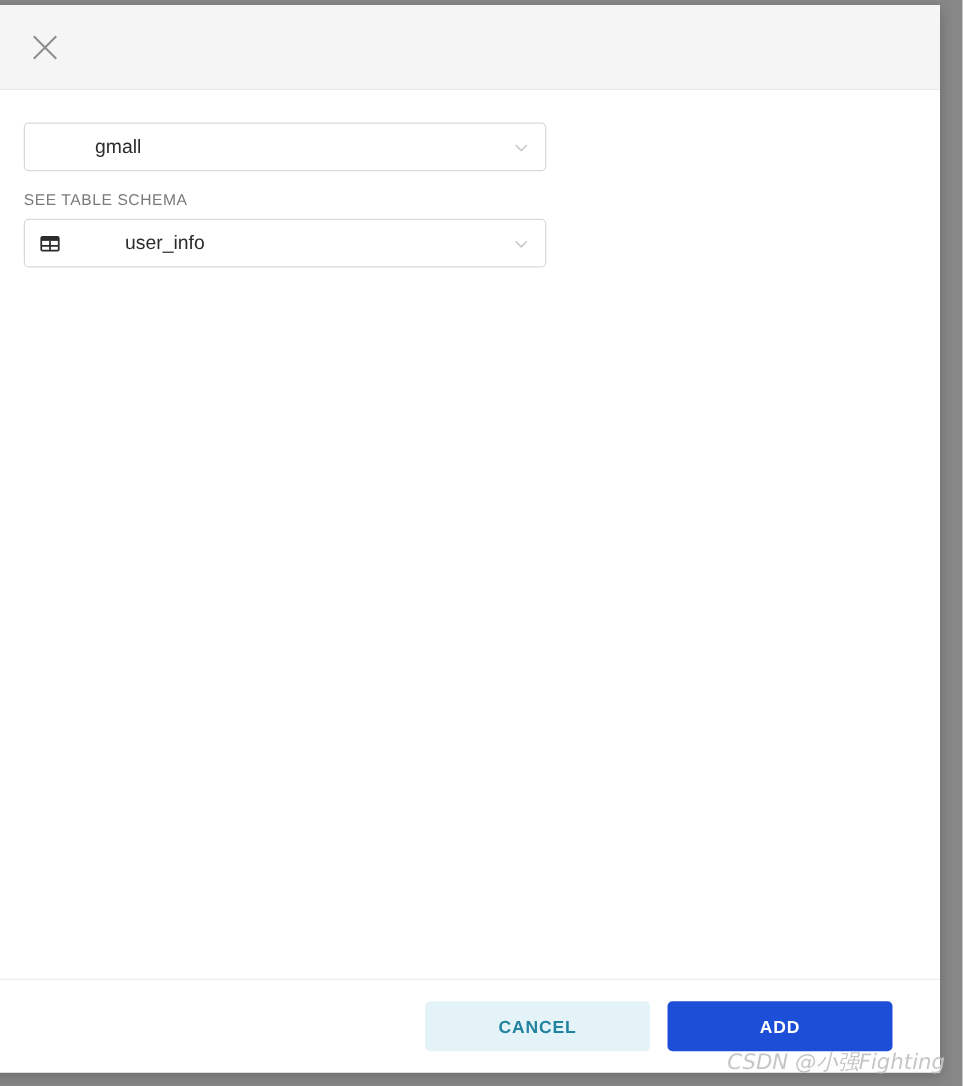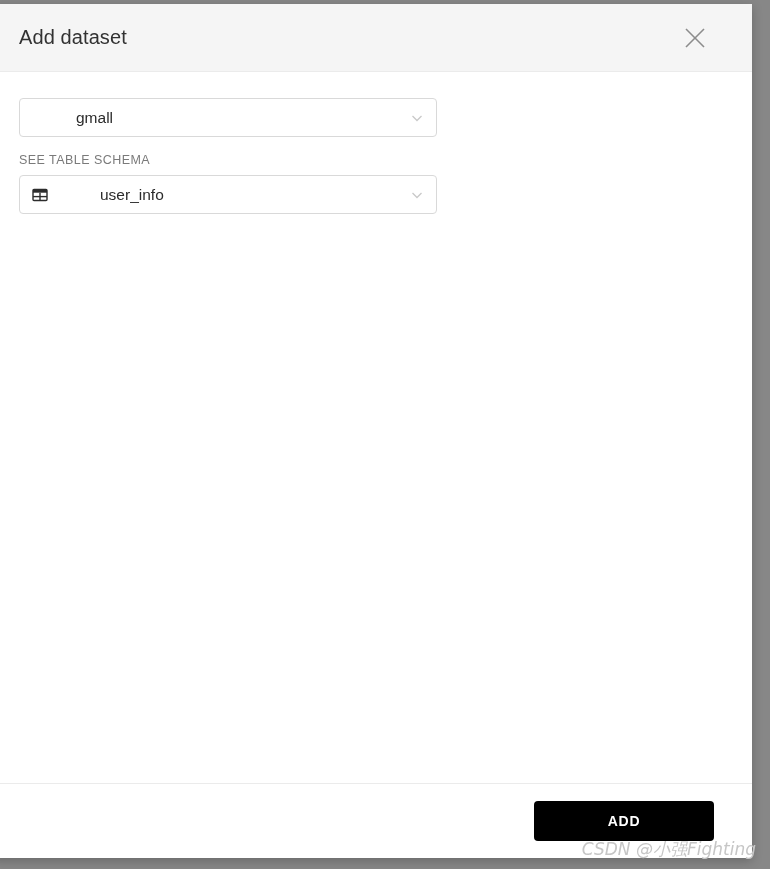--- a/index.html
+++ b/index.html
@@ -160,21 +160,21 @@
     font-weight: bold;
     letter-spacing: 0.7px;
     cursor: pointer;
     font-family: "Liberation Sans", sans-serif;
   }
   .btn-cancel {
     background: #e4f3f7;
     color: #2283a0;
   }
   .btn-add {
-    background: #000000;
+    background: #1d4ed8;
     color: #ffffff;
   }
 
   
   .watermark {
     position: absolute;
     right: 14px;
     bottom: 8px;
     font-size: 17px;
     color: #c6c6c6;
@@ -185,21 +185,20 @@
   }
 </style>
 </head>
 <body>
 
 <div class="backdrop"></div>
 
 <div class="modal">
 
   <div class="modal-header">
-    <div class="modal-title">Add dataset</div>
     <button class="close-btn">
       <span>
         <svg width="26" height="26" viewBox="0 0 26 26">
           <line x1="4" y1="4" x2="22" y2="22" stroke="#8c8c8c" stroke-width="1.6"></line>
           <line x1="22" y1="4" x2="4" y2="22" stroke="#8c8c8c" stroke-width="1.6"></line>
         </svg>
       </span>
     </button>
   </div>
 
@@ -233,18 +232,19 @@
           <svg width="16" height="16" viewBox="0 0 16 16">
             <polyline points="3.5,6 8,10.5 12.5,6" fill="none" stroke="#c9c9c9" stroke-width="1.3"></polyline>
           </svg>
         </span>
       </div>
     </div>
 
   </div>
 
   <div class="modal-footer">
+    <button class="btn btn-cancel">CANCEL</button>
     <button class="btn btn-add">ADD</button>
   </div>
 
 </div>
 
 <div class="watermark">CSDN @小强Fighting</div>
 
 </body></html>

